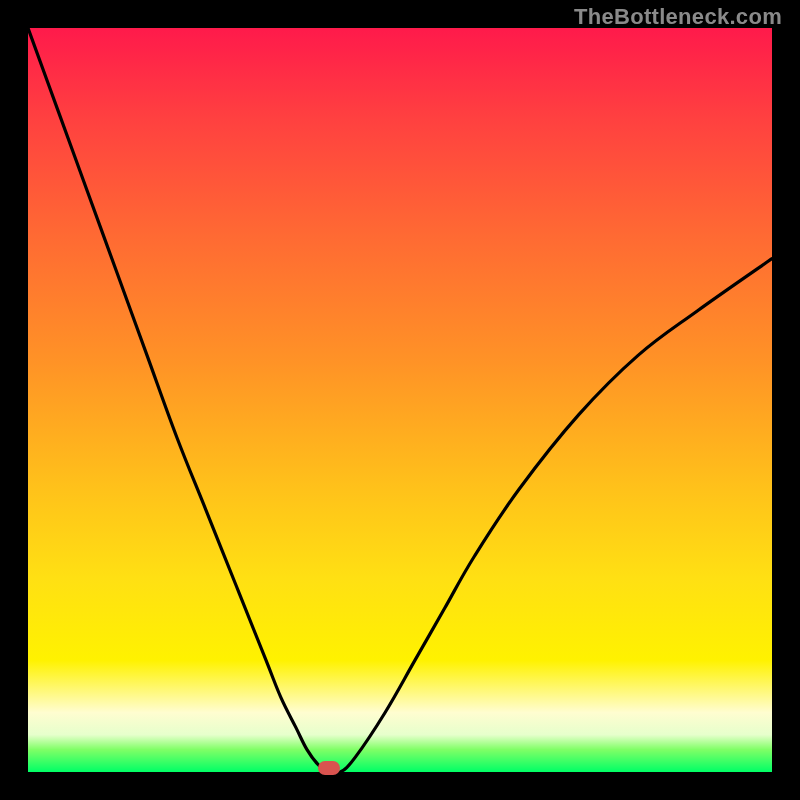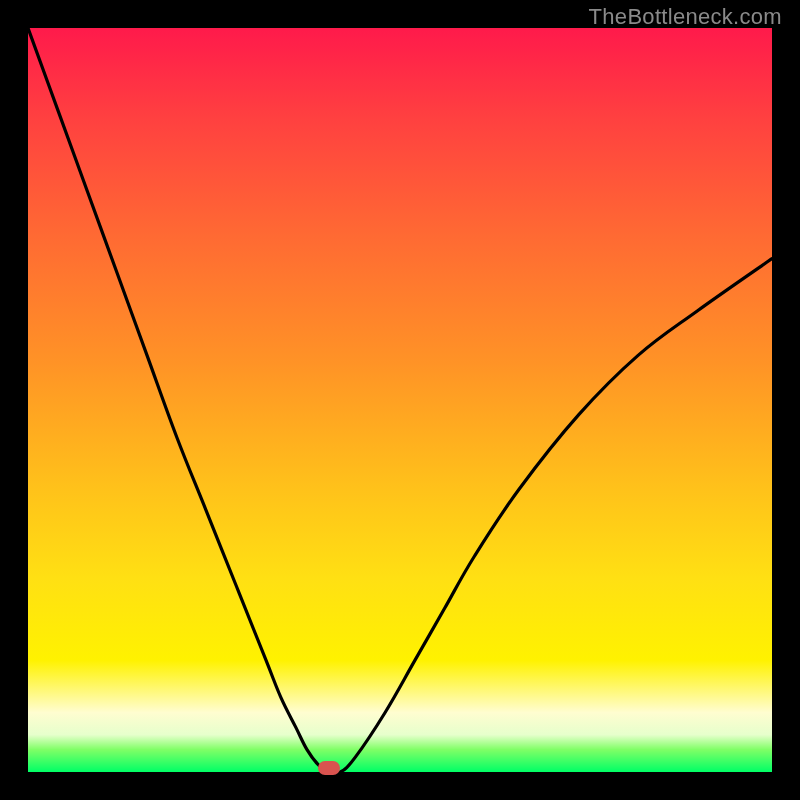--- a/index.html
+++ b/index.html
@@ -39,21 +39,21 @@
       #7fff66 97%,
       #00ff66 100%
     );
   }
   .watermark {
     position: absolute;
     top: 4px;
     right: 18px;
     color: #8a8a8a;
     font-size: 22px;
-    font-weight: 400;
+    font-weight: 700;
     letter-spacing: 0.3px;
     user-select: none;
   }
   svg.curve {
     position: absolute;
     top: 0;
     left: 0;
     width: 744px;
     height: 744px;
   }

